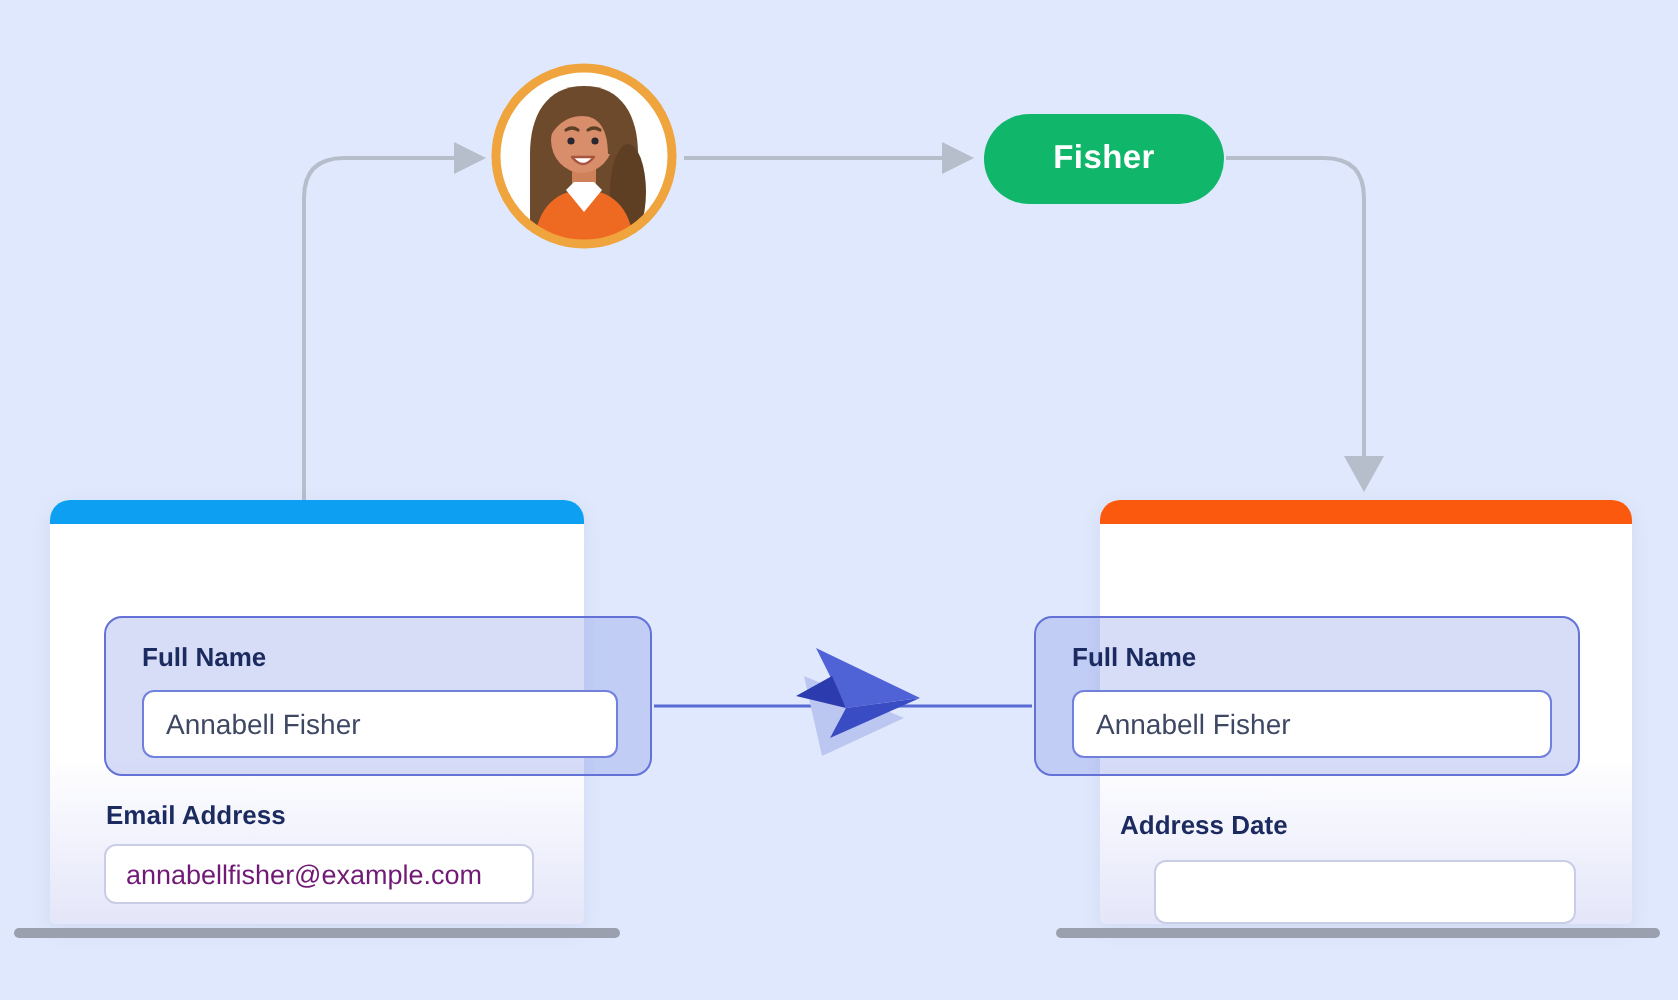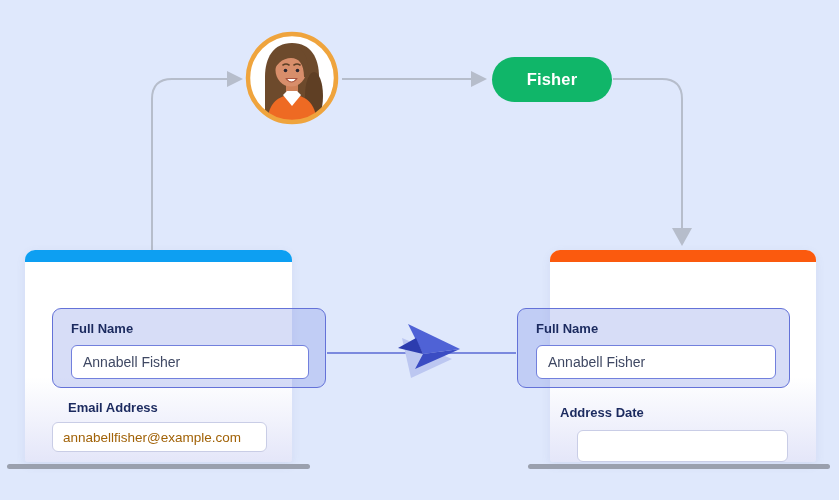--- a/index.html
+++ b/index.html
@@ -39,26 +39,26 @@
   }
   .field-label{
     font-size:13px;font-weight:700;color:#1b2a5f;
   }
   .plain-input{
     position:absolute;
     background:#ffffff;
     border:1px solid #c9cde6;
     border-radius:6px;
     font-family:"Liberation Sans", sans-serif;
-    font-size:13.5px;color:#a16207;
+    font-size:13.5px;color:#701a75;
     padding:0 10px;
     box-sizing:border-box;
     outline:none;
   }
-  .email-label{position:absolute;left:28px;top:150px;margin-left:15px;}
+  .email-label{position:absolute;left:28px;top:150px;}
   .email-input{left:27px;top:172px;width:215px;height:30px;}
   .date-label{position:absolute;left:10px;top:155px;}
   .date-input{left:27px;top:180px;width:211px;height:32px;border-radius:6px;}
 
   
   .hl-box{
     position:absolute;
     width:274px;height:80px;
     background:rgba(130,148,230,0.32);
     border:1.5px solid #6472d8;

